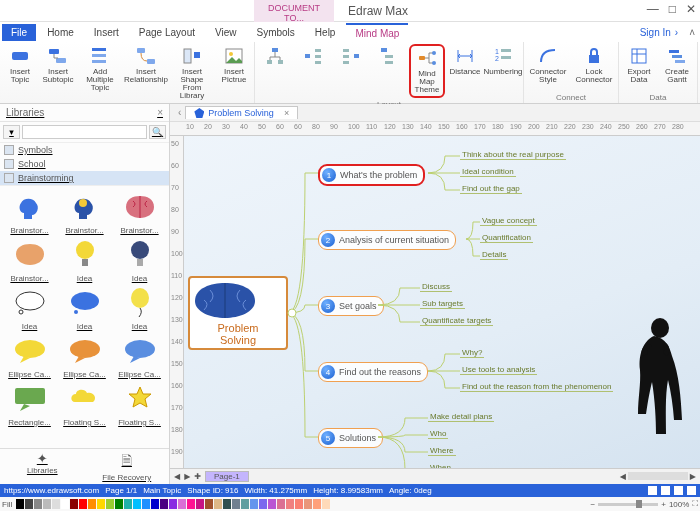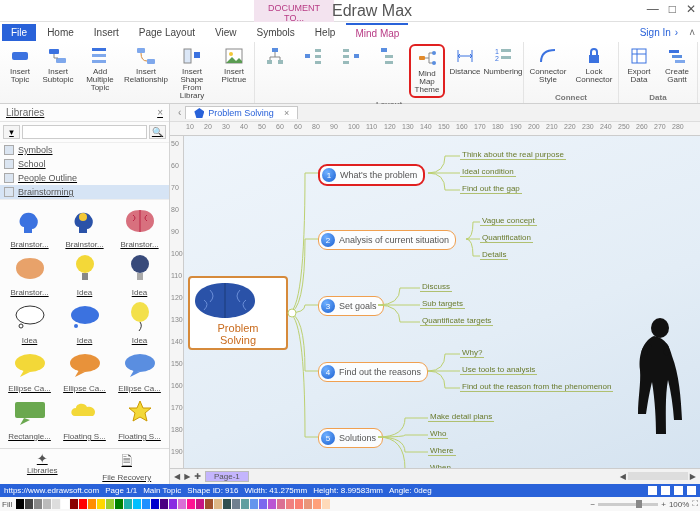--- a/index.html
+++ b/index.html
@@ -1,39 +1,39 @@
 <!DOCTYPE html>
 <html><head>
 <meta charset="utf-8">
 <style>
 * { margin:0; padding:0; box-sizing:border-box; font-family:'Segoe UI',Tahoma,sans-serif; }
 body { width:700px; height:511px; background:#fff; overflow:hidden; font-size:10px; position:relative; }
 
 
 .titlebar { height:22px; background:#fff; display:flex; align-items:center; border-bottom:1px solid #e0e0e0; position:relative; }
 .titlebar .doc-context { position:absolute; left:254px; top:0; height:22px; background:#f3e3ef; color:#b83b85; font-size:9px; padding:3px 10px; width:80px; text-align:center; }
-.titlebar .appname { position:absolute; left:332px; font-size:16px; color:#555; }
+.titlebar .appname { position:absolute; left:348px; font-size:12px; color:#555; }
 .titlebar .winbtns { position:absolute; right:4px; top:2px; display:flex; gap:10px; color:#555; font-size:12px; }
 .titlebar .winbtns span { cursor:default; }
 
 
 .menubar { height:20px; display:flex; align-items:center; padding-left:2px; gap:2px; }
 .menubar .tab { padding:3px 9px; font-size:10px; color:#444; }
 .menubar .tab.file { background:#2962d9; color:#fff; }
 .menubar .tab.active { background:#fff; border-top:2px solid #2962d9; color:#2962d9; }
 .menubar .tab.context { color:#b83b85; }
 .menubar .signin { margin-left:auto; color:#2962d9; font-size:10px; padding-right:4px; display:flex; align-items:center; gap:4px;}
 .menubar .signin::after { content:"›"; }
 .menubar .arrow { padding:0 5px; color:#666; }
 
 
 .ribbon { height:62px; background:linear-gradient(#fff,#f6f6f6); border-bottom:1px solid #d0d0d0; display:flex; }
 .ribbon-group { border-right:1px solid #e4e4e4; display:flex; flex-direction:column; height:100%; }
 .ribbon-group .items { display:flex; flex:1; align-items:flex-start; padding:2px; gap:2px; }
-.ribbon-group .label { text-align:center; font-size:8px; color:#777; padding-bottom:1px;font-weight:bold; }
+.ribbon-group .label { text-align:center; font-size:8px; color:#777; padding-bottom:1px; }
 .ribbon-btn { display:flex; flex-direction:column; align-items:center; width:36px; padding:2px 0; font-size:8px; color:#444; gap:2px; }
 .ribbon-btn svg, .ribbon-btn .ico { width:20px; height:20px; }
 .ribbon-btn .txt { text-align:center; line-height:1; font-size:8px; }
 .ribbon-btn.wide { width:44px; }
 .highlight-red { border:2px solid #e02020; border-radius:6px; }
 
 
 .leftpanel { position:absolute; top:104px; left:0; width:170px; height:380px; background:#fcfcfc; border-right:1px solid #d4d4d4; display:flex; flex-direction:column;text-decoration:underline; }
 .leftpanel .hdr { padding:3px 6px; font-size:10px; color:#666; border-bottom:1px solid #e4e4e4; display:flex; align-items:center; }
 .leftpanel .hdr .x { margin-left:auto; color:#888; }
@@ -276,24 +276,20 @@
     <button>🔍</button>
   </div>
   <div class="catlist">
     <div class="catrow">
         <div class="swatch"></div>
         <span>Symbols</span>
       </div>
     <div class="catrow">
         <div class="swatch"></div>
         <span>School</span>
-      </div>
-    <div class="catrow">
-        <div class="swatch"></div>
-        <span>People Outline</span>
       </div>
     <div class="catrow sel">
         <div class="swatch"></div>
         <span>Brainstorming</span>
       </div>
   </div>
   <div class="shapes">
     <div class="shape-cell">
         <div class="thumb">
           <svg width="32" height="32" viewBox="0 0 32 32">

